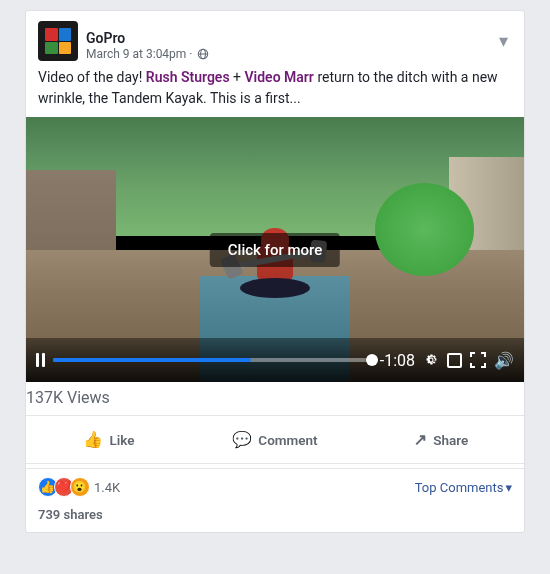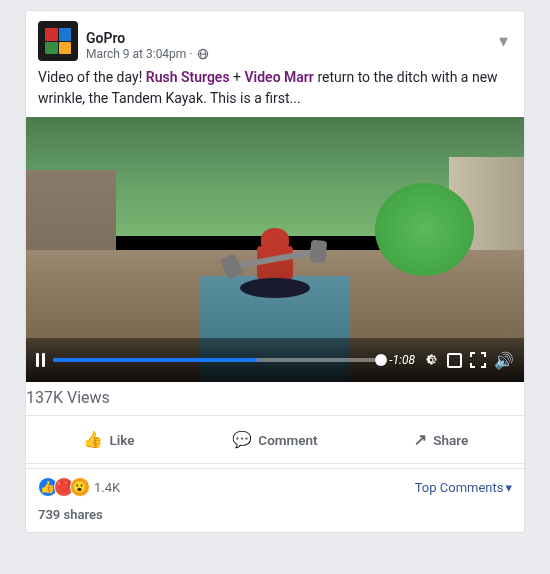--- a/index.html
+++ b/index.html
@@ -287,23 +287,22 @@
       background: #fff;
       border-radius: 50%;
       position: absolute;
       right: -6px;
       top: 50%;
       transform: translateY(-50%);
       box-shadow: 0 0 2px rgba(0,0,0,0.5);
     }
     .time-label {
       color: #fff;
-      font-size: 12px;
+      font-size: 16px;
       white-space: nowrap;
-      font-style: italic;
     }
     .stats-row {
       padding: 6px 12px 4px 0;
       font-size: 16px;
       color: #616770;
     }
     .divider {
       height: 1px;
       background: #e5e5e5;
       margin: 4px 0;
@@ -443,20 +442,21 @@
       <div class="kayaker">
         <div class="kayaker-body">
           <div class="helmet"></div>
           <div class="torso"></div>
           <div class="paddle"></div>
           <div class="boat"></div>
         </div>
       </div>
     </div>
 
+    <div class="click-overlay">Click for more</div>
 
     <div class="controls">
 
       <div class="ctrl-btn">
         <div class="pause-icon">
           <div class="pause-bar"></div>
           <div class="pause-bar"></div>
         </div>
       </div>
 

